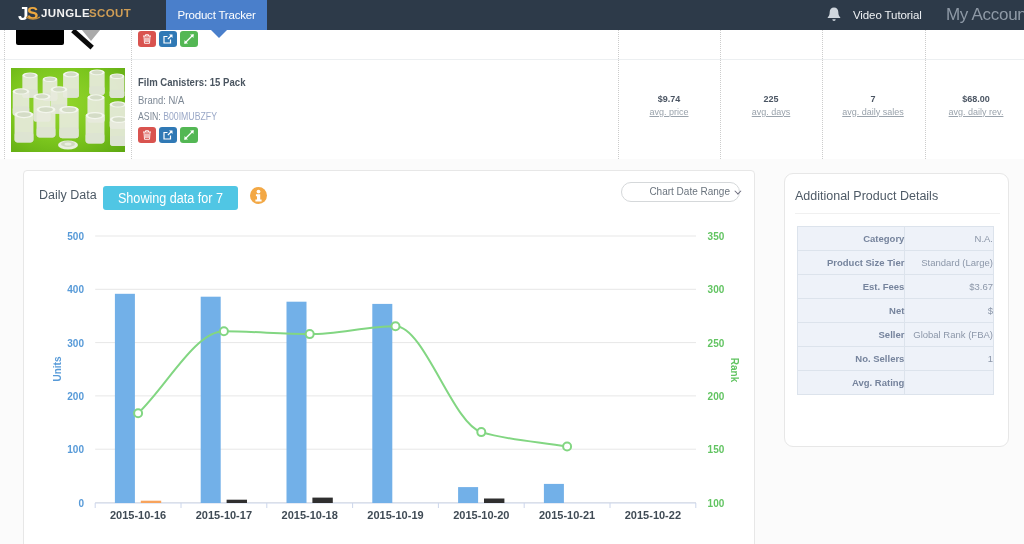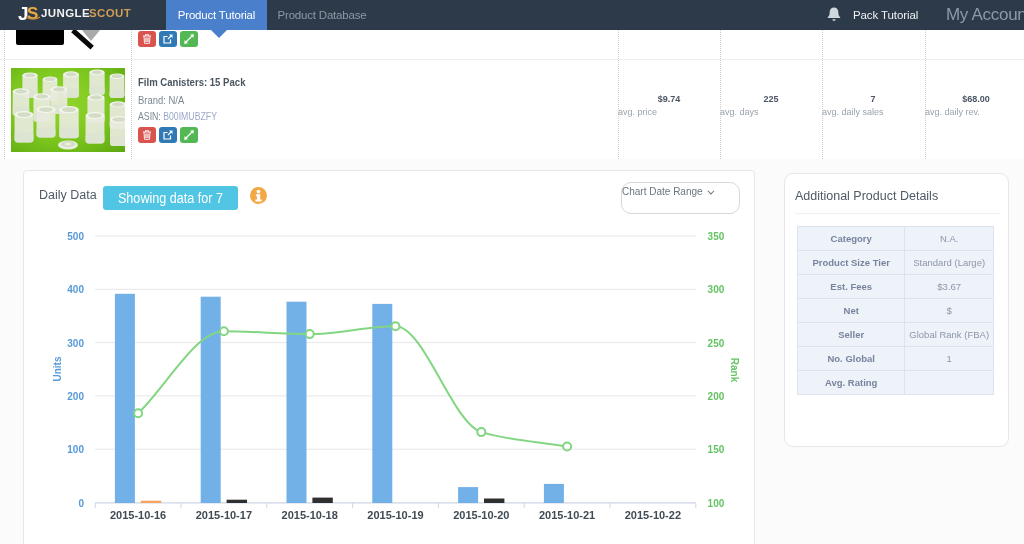--- a/index.html
+++ b/index.html
@@ -31,36 +31,36 @@
 #img1black { position:absolute; left:16px; top:30px; width:48px; height:15px; background:#000; border-radius:0 0 2px 2px; }
 #img1band { position:absolute; left:80px; top:25.5px; width:5px; height:26px; background:#0a0a0a; transform:rotate(-48deg); }
 #img1gray { position:absolute; left:82px; top:30px; width:0; height:0; border-left:9px solid transparent; border-right:9px solid transparent; border-top:11px solid #aaa; }
 
 #prodimg { position:absolute; left:11px; top:68px; width:114px; height:84px; }
 #ptitle { position:absolute; left:138px; top:76px; font-size:11px; font-weight:bold; color:#4a5560; transform:scaleX(0.87); transform-origin:0 50%; }
 #pbrand { position:absolute; left:138px; top:93.5px; font-size:10.5px; color:#7c8794; transform:scaleX(0.9); transform-origin:0 50%; }
 #pasin  { position:absolute; left:138px; top:109.5px; font-size:10.5px; color:#7c8794; transform:scaleX(0.83); transform-origin:0 50%; }
 #pasin span { color:#9aa8c7; }
 .statv { position:absolute; top:94px; width:102px; text-align:center; font-size:9px; font-weight:bold; color:#4b5563; }
-.statl { position:absolute; top:106.5px; width:102px; font-size:9px; color:#9aa3ac; }
+.statl { position:absolute; top:106.5px; width:102px; text-align:center; font-size:9px; color:#9aa3ac;text-decoration:underline; }
 
 
 #daily { position:absolute; left:23px; top:170px; width:732px; height:380px; background:#fff; border:1px solid #e7e7e7; border-radius:4px; }
 #ddtitle { position:absolute; left:15px; top:17px; font-size:12.5px; color:#4d5a66; }
 #ddbtn { position:absolute; left:79px; top:14.5px; width:135px; height:24.5px; background:#50c6e4; border-radius:3px; color:#fff; font-size:14px; text-align:center; line-height:24px; }
 #ddinfo { position:absolute; left:226px; top:16px; width:17px; height:17px; border-radius:50%; background:#f3a845; color:#fff; text-align:center; }
-#ddrange { position:absolute; left:597px; top:11px; width:119px; height:32px; border:1px solid #d5d8da; border-radius:10px; background:#fff; color:#6b747e; font-size:10px; text-align:left; line-height:18px; }
+#ddrange { position:absolute; left:597px; top:11px; width:119px; height:20px; border:1px solid #d5d8da; border-radius:10px; background:#fff; color:#6b747e; font-size:10px; text-align:right; line-height:18px; }
 .chev2 { display:inline-block; width:5px; height:5px; border-right:1px solid #667; border-bottom:1px solid #667; transform:rotate(45deg) translateY(-2px); margin-left:4px; }
 
 
 #details { position:absolute; left:784px; top:173px; width:225px; height:274px; background:#fff; border:1px solid #e7e7e7; border-radius:9px; }
 #adtitle { position:absolute; left:10px; top:15px; font-size:12.5px; color:#4e5a66; }
 #adsep { position:absolute; left:10px; top:39px; width:205px; border-top:1px solid #f0f0f0; }
 #adtable { position:absolute; left:12px; top:52px; width:197px; border-collapse:collapse; }
-#adtable td { border:1px solid #dce3ec; background:#eef2f9; height:24px; font-size:9.5px; text-align:center; }
+#adtable td { border:1px solid #dce3ec; background:#eef2f9; height:24px; font-size:9.5px; text-align:right; }
 #adtable td.k { width:97px; font-weight:bold; color:#76849d; }
 #adtable td.v { width:80px; color:#8c97a9;margin-top:16px; }
 </style>
 </head>
 <body>
 <div id="page">
 
   <div id="tablebg"></div>
   <div class="dotv" style="left:4px;"></div>
   <div class="dotv" style="left:131px;"></div>
@@ -263,45 +263,44 @@
           </tr>
       <tr>
             <td class="k">Net</td>
             <td class="v">$</td>
           </tr>
       <tr>
             <td class="k">Seller</td>
             <td class="v">Global Rank (FBA)</td>
           </tr>
       <tr>
-            <td class="k">No. Global</td>
+            <td class="k">No. Sellers</td>
             <td class="v">1</td>
           </tr>
       <tr>
             <td class="k">Avg. Rating</td>
             <td class="v"></td>
           </tr>
     </tbody>
       </table>
   </div>
 
   <div id="nav">
     <div id="logo">
       <span style="position:absolute; left:-2px; top:0px; font-size:19px; font-weight:bold; color:#fff;">J</span>
       <span style="position:absolute; left:7px; top:1px; font-size:17px; font-weight:bold; color:#efa93f;">S</span>
       <svg style="position:absolute; left:6px; top:13px;" width="14" height="5" viewBox="0 0 14 5">
           <path d="M0 1 Q7 5 14 1" stroke="#c8913d" stroke-width="1.4" fill="none"></path>
         </svg>
       <span style="position:absolute; left:21px; top:4px; font-size:11.5px; font-weight:bold; color:#f2f2f2; letter-spacing:0.4px;">JUNGLE</span>
       <span style="position:absolute; left:69px; top:4px; font-size:11.5px; font-weight:bold; color:#cf9d55; letter-spacing:0.4px;">SCOUT</span>
     </div>
-    <div id="tab1">Product Tutorial</div>
-    <div id="tab2">Product Database</div>
+    <div id="tab1">Product Tracker</div>
     <div id="navbell"><svg width="16" height="17" viewBox="0 0 16 17">
           <path d="M8 1.5c-2.6 0-4.3 1.9-4.3 4.6 0 3-1 4.3-1.9 5.1-.3.3-.1.8.3.8h11.8c.4 0 .6-.5.3-.8-.9-.8-1.9-2.1-1.9-5.1 0-2.7-1.7-4.6-4.3-4.6z" fill="#cfd6dd"></path>
           <path d="M9.7 13.2a1.7 1.7 0 0 1-3.4 0z" fill="#cfd6dd"></path>
         </svg></div>
-    <div id="navvid">Pack Tutorial</div>
+    <div id="navvid">Video Tutorial</div>
     <div id="navacc">My Account<span class="chev"></span></div>
   </div>
   <div id="tab1tri"></div>
 
 </div>
 
 </body></html>

